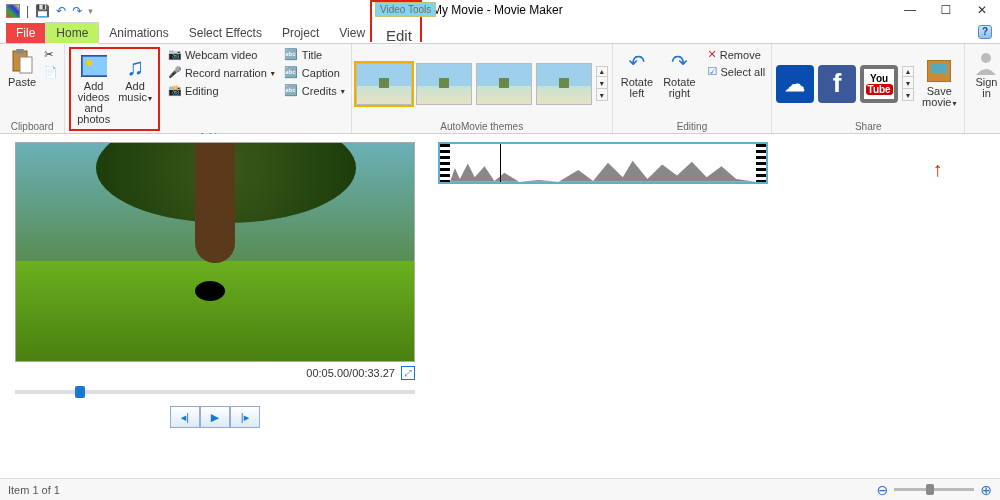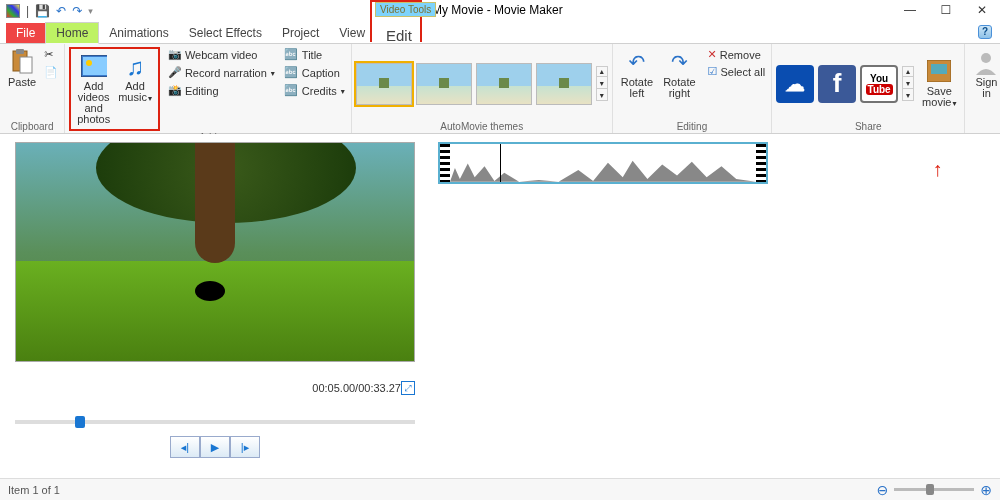--- a/index.html
+++ b/index.html
@@ -33,21 +33,21 @@
 .theme-thumb.sel { outline:2px solid #f0b000;}
 .theme-thumb::after{content:''; position:absolute; left:50%; bottom:40%; width:10px; height:10px; background:#6b8a4a; transform:translateX(-50%);} 
 .share-btn { width:38px; height:38px; border-radius:4px; display:flex;align-items:center;justify-content:center; color:#fff; font-weight:bold; font-size:10px;}
 .content { flex:1; display:flex; background:#fff;}
 .preview-pane { width:430px; display:flex; flex-direction:column; align-items:center; padding:8px;}
 .preview-video { width:400px; height:220px; background:linear-gradient(to bottom,#6ab0b8 0%,#5a8f5a 50%,#4a7a2a 100%); position:relative; border:1px solid #aaa; overflow:hidden;}
 .tree-trunk { position:absolute; left:45%; top:0; width:40px; height:120px; background:#5a3a1a; border-radius:0 0 20px 20px;}
 .tree-canopy { position:absolute; left:20%; top:-30px; width:260px; height:110px; background:radial-gradient(circle,#3a5a1a,#1a3a0a); border-radius:50%;}
 .ground { position:absolute; left:0; bottom:0; width:100%; height:100px; background:linear-gradient(#6ab020,#4a8010);}
 .hole { position:absolute; left:45%; bottom:60px; width:30px; height:20px; background:#000; border-radius:50%;}
-.time-row { width:400px; display:flex; justify-content:flex-end; align-items:center; padding:19px 0; font-size:11px;}
+.time-row { width:400px; display:flex; justify-content:flex-end; align-items:center; gap:6px; padding:4px 0; font-size:11px;}
 .fullscreen-ico { width:14px; height:14px; border:1px solid #1976d2; color:#1976d2; font-size:9px; text-align:center; line-height:12px;}
 .seek { width:400px; height:4px; background:#ddd; position:relative; margin:6px 0;}
 .seek-thumb { position:absolute; left:15%; top:-4px; width:10px; height:12px; background:#1976d2; border-radius:2px;}
 .play-controls { display:flex; gap:0; margin-top:6px;}
 .play-controls button { width:30px; height:22px; border:1px solid #9ac; background:linear-gradient(#fff,#dceaf5); color:#1976d2; font-size:11px; cursor:pointer;}
 .timeline-pane { flex:1; padding:8px; position:relative;}
 .clip { width:330px; height:42px; border:2px solid #5ab0d0; background:#fff; display:flex; cursor:pointer;}
 .sprocket { width:10px; background:repeating-linear-gradient(to bottom,#000 0,#000 3px,#fff 3px,#fff 6px);}
 .waveform { flex:1; background:#fff; position:relative; overflow:hidden;}
 .wave-path { position:absolute; bottom:0; width:100%; height:60%;}
@@ -216,21 +216,21 @@
   </div>
 
   <div class="group" style="position:relative">
     <div class="group-body" style="align-items:center;gap:4px">
       <div class="share-btn" style="background:#0a4db0">
           <span style="font-size:20px">☁</span>
         </div>
       <div class="share-btn" style="background:#3b5998;font-size:26px;font-family:serif">
           <span>f</span>
         </div>
-      <div class="share-btn" style="background:#fff;border:2px solid #737373;flex-direction:column;gap:0">
+      <div class="share-btn" style="background:#fff;border:4px solid #737373;flex-direction:column;gap:0">
         <span style="color:#000;font-weight:bold">You</span>
         <span style="background:#c00;color:#fff;border-radius:3px;padding:0 2px;font-weight:bold">Tube</span>
       </div>
       <div class="col-small" style="border:1px solid #ccc">
         <div style="padding:0 3px;border-bottom:1px solid #ccc;font-size:8px">▴</div>
         <div style="padding:0 3px;border-bottom:1px solid #ccc;font-size:8px">▾</div>
         <div style="padding:0 3px;font-size:8px">▾</div>
       </div>
       <div class="big-btn">
         <div class="ico">

